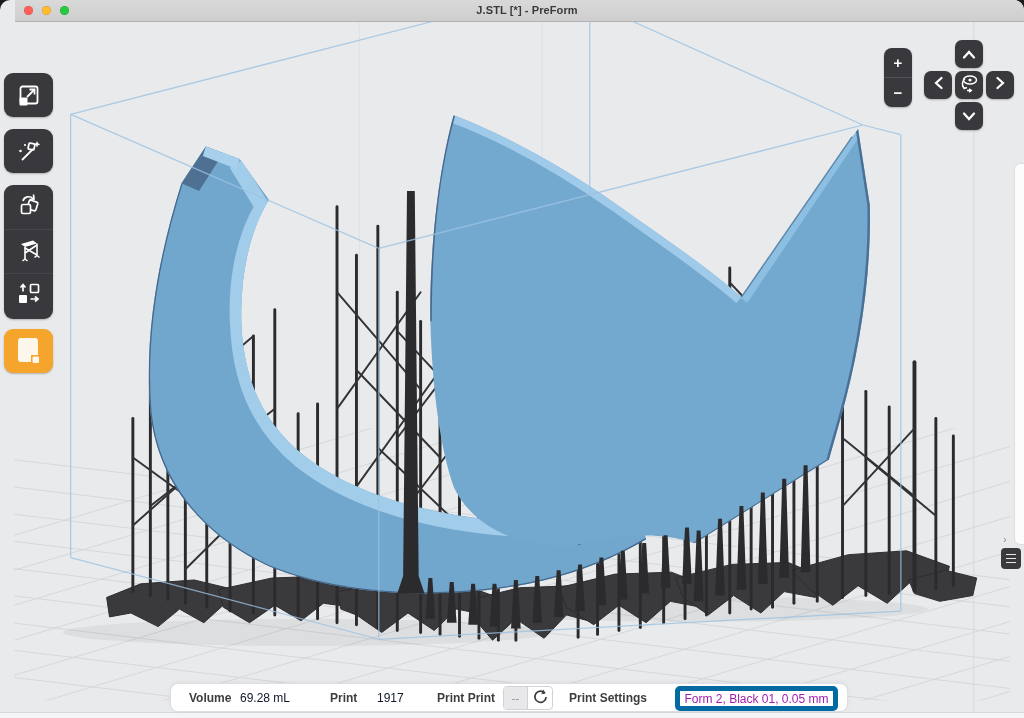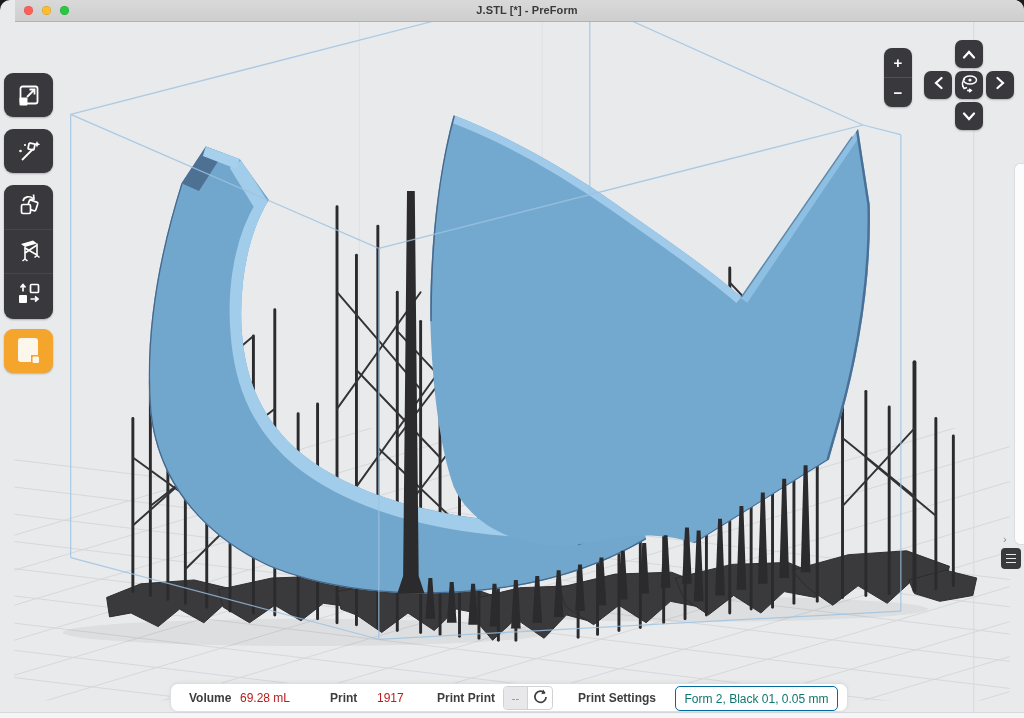--- a/index.html
+++ b/index.html
@@ -39,28 +39,28 @@
             border:1px solid #dcdde0; border-right:none; border-radius:6px 0 0 6px; z-index:25; }
   .rchev { position:absolute; left:1003px; top:533px; font-size:11px; color:#8e8e93; z-index:26; }
   .rmenu { position:absolute; left:1001px; top:548px; width:20px; height:21px; background:#3a3a3e; border-radius:4px;
            z-index:27; display:flex; flex-direction:column; align-items:center; justify-content:center; gap:2.5px; cursor:pointer; }
   .rmenu i { display:block; width:10px; height:1.6px; background:#e8e8ea; }
 
   
   .statusbar { position:absolute; left:170px; top:683px; width:678px; height:29px; background:#ffffff;
                border:1px solid #dddee1; border-radius:8px; z-index:35; box-shadow:0 -1px 4px rgba(0,0,0,.05); }
   .statusbar .lab { position:absolute; top:7px; font-size:12px; font-weight:700; color:#3d3d3f; white-space:nowrap; }
-  .statusbar .val { position:absolute; top:7px; font-size:12px; color:#b91c1c; white-space:nowrap; }
+  .statusbar .val { position:absolute; top:7px; font-size:12px; color:#0f172a; white-space:nowrap; }
   .seg { position:absolute; left:332px; top:2px; width:50px; height:24px; border:1px solid #d2d2d4; border-radius:4px;
          background:#fff; display:flex; overflow:hidden; }
   .seg .segval { width:24px; background:#e8e8ea; border-right:1px solid #d2d2d4; color:#8b8b90; font-size:11px;
                  display:flex; align-items:center; justify-content:center; }
   .seg .segbtn { flex:1; display:flex; align-items:center; justify-content:center; cursor:pointer; }
-  .field { position:absolute; left:504px; top:2px; width:163px; height:25px; border:1px solid #0369a1; border-radius:5px;
-           background:#fff; font-size:12px; color:#0f766e; display:flex; align-items:center; justify-content:center;
+  .field { position:absolute; left:504px; top:2px; width:163px; height:25px; border:5px solid #0369a1; border-radius:5px;
+           background:#fff; font-size:12px; color:#a21caf; display:flex; align-items:center; justify-content:center;
            white-space:nowrap; cursor:text; }
   .bottomstrip { position:absolute; left:0; top:712px; width:1024px; height:6px; background:#f4f5f6; border-top:1px solid #d8d9db; z-index:34; }
 </style>
 </head>
 <body>
 
 <div class="window">
 
   <div class="viewport">
     <svg class="scene" width="1024" height="698" viewBox="0 20 1024 718">
@@ -381,18 +381,18 @@
     <div class="seg">
       <div class="segval">--</div>
       <div class="segbtn">
         <span>
           <svg width="17" height="17" viewBox="0 0 20 20" fill="none" stroke="#3d3d3f" stroke-width="2">
             <path d="M15.2,6.2 A6.6,6.6 0 1 0 16.6,10.5"></path>
             <path d="M13.6,1.8 L15.6,6.4 L11,7.3" fill="#3d3d3f" stroke="none"></path>
           </svg></span>
       </div>
     </div>
-    <span class="lab" style="left:407px;">Print Settings</span>
+    <span class="lab" style="left:398px;">Print Settings</span>
     <div class="field">Form 2, Black 01, 0.05 mm</div>
   </div>
   <div class="bottomstrip"></div>
 
 </div>
 
 </body></html>

